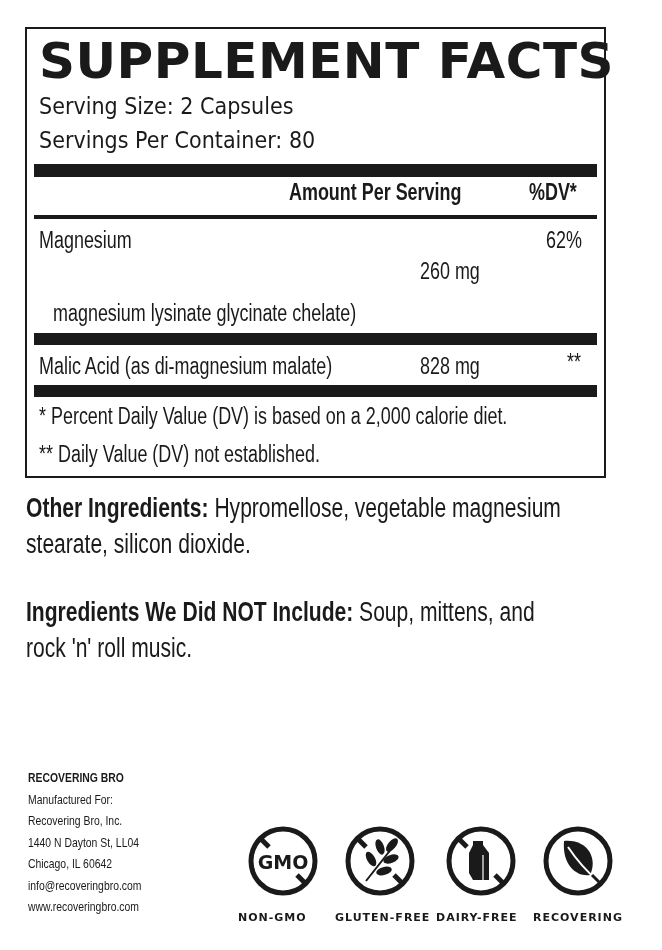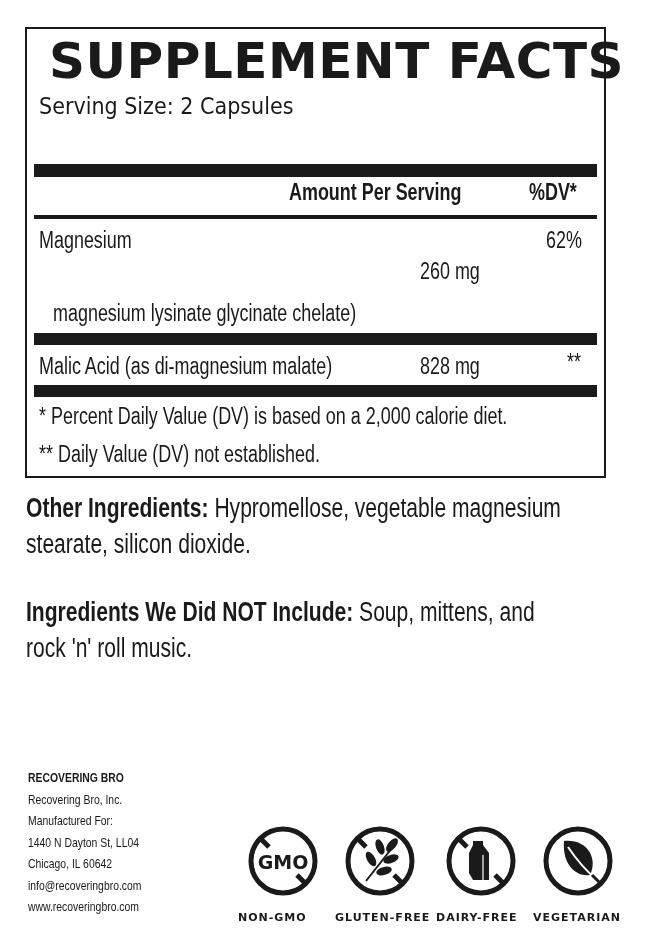--- a/index.html
+++ b/index.html
@@ -3,21 +3,21 @@
 <meta charset="utf-8">
 <style>
   html, body { margin:0; padding:0; background:#ffffff; }
   body { width:662px; height:950px; position:relative; overflow:hidden;
          font-family:"Liberation Sans", sans-serif; color:#1a1a1a; }
   .cond { display:inline-block; transform-origin:left center; white-space:nowrap; }
 
   .facts-box { position:absolute; left:25px; top:27px; width:577px; height:447px;
                border:2px solid #1a1a1a; box-sizing:content-box; }
   .title { position:absolute; left:12px; top:2px; font-family:"DejaVu Sans", sans-serif;
-           font-weight:bold; font-size:50px; letter-spacing:0.5px; line-height:60px; white-space:nowrap;margin-left:10px; }
+           font-weight:bold; font-size:50px; letter-spacing:0.5px; line-height:60px; white-space:nowrap; }
   .title span { display:inline-block; transform:scaleX(1.0); transform-origin:left; }
   .serv { position:absolute; left:12px; font-family:"DejaVu Sans", sans-serif; font-size:23px; white-space:nowrap; }
   .bar { position:absolute; left:7px; width:563px; background:#1a1a1a; }
   .row-text { position:absolute; font-size:23px; white-space:nowrap; }
   .hdr { font-weight:bold; }
 
   .other { position:absolute; left:26px; font-size:27px; line-height:36px; white-space:nowrap; }
   .other b { font-weight:bold; }
 
   .mfr { position:absolute; left:28px; top:767px; font-size:13px; line-height:21.5px; }
@@ -28,20 +28,23 @@
   .badge-label { font-family:"DejaVu Sans", sans-serif; font-weight:bold; font-size:11px;
                  letter-spacing:1px; margin-top:14px; white-space:nowrap; }
 </style>
 </head>
 <body>
 
 <div class="facts-box">
   <div class="title"><span>SUPPLEMENT FACTS</span></div>
   <div class="serv" style="top:64px;">
     <span class="cond" style="transform:scaleX(0.9);">Serving Size: 2 Capsules</span>
+  </div>
+  <div class="serv" style="top:98px;">
+    <span class="cond" style="transform:scaleX(0.9);">Servings Per Container: 80</span>
   </div>
 
   <div class="bar" style="top:135px; height:13px;"></div>
 
   <div class="row-text hdr" style="left:262px; top:150px;text-align:right;">
     <span class="cond" style="transform:scaleX(0.78);">Amount Per Serving</span>
   </div>
   <div class="row-text hdr" style="left:502px; top:150px;">
     <span class="cond" style="transform:scaleX(0.78);">%DV*</span>
   </div>
@@ -88,22 +91,22 @@
   <span class="cond" style="transform:scaleX(0.78);">stearate, silicon dioxide.</span>
 </div>
 
 <div class="other" style="top:594px;">
   <span class="cond" style="transform:scaleX(0.78);"><b>Ingredients We Did NOT Include:</b><span> Soup, mittens, and</span></span><br>
   <span class="cond" style="transform:scaleX(0.78);">rock 'n' roll music.</span>
 </div>
 
 <div class="mfr">
   <div><span class="cond brand" style="transform:scaleX(0.8);">RECOVERING BRO</span></div>
+  <div><span class="cond" style="transform:scaleX(0.8);">Manufactured For:</span></div>
   <div><span class="cond" style="transform:scaleX(0.8);">Recovering Bro, Inc.</span></div>
-  <div><span class="cond" style="transform:scaleX(0.8);">Manufactured For:</span></div>
   <div><span class="cond" style="transform:scaleX(0.8);">1440 N Dayton St, LL04</span></div>
   <div><span class="cond" style="transform:scaleX(0.8);">Chicago, IL 60642</span></div>
   <div><span class="cond" style="transform:scaleX(0.8);">info@recoveringbro.com</span></div>
   <div><span class="cond" style="transform:scaleX(0.8);">www.recoveringbro.com</span></div>
 </div>
 
 <div class="badge" style="left:238px;">
   <svg width="72" height="72" viewBox="0 0 72 72">
     <circle cx="36" cy="36" r="32" fill="none" stroke="#1a1a1a" stroke-width="5"></circle>
     <line x1="14" y1="14" x2="22" y2="22" stroke="#1a1a1a" stroke-width="5"></line>
@@ -140,14 +143,14 @@
   <div class="badge-label">DAIRY-FREE</div>
 </div>
 
 <div class="badge" style="left:533px;">
   <svg width="72" height="72" viewBox="0 0 72 72">
     <circle cx="36" cy="36" r="32" fill="none" stroke="#1a1a1a" stroke-width="5"></circle>
     <path d="M22 16 C46 14 56 34 48 50 C36 52 20 42 22 16 Z" fill="#1a1a1a"></path>
     <path d="M26 22 C34 34 42 44 56 56" fill="none" stroke="#ffffff" stroke-width="2"></path>
     <line x1="50" y1="50" x2="58" y2="58" stroke="#1a1a1a" stroke-width="3"></line>
   </svg>
-  <div class="badge-label">VEGETARIAN</div>
+  <div class="badge-label">RECOVERING</div>
 </div>
 
 </body></html>

